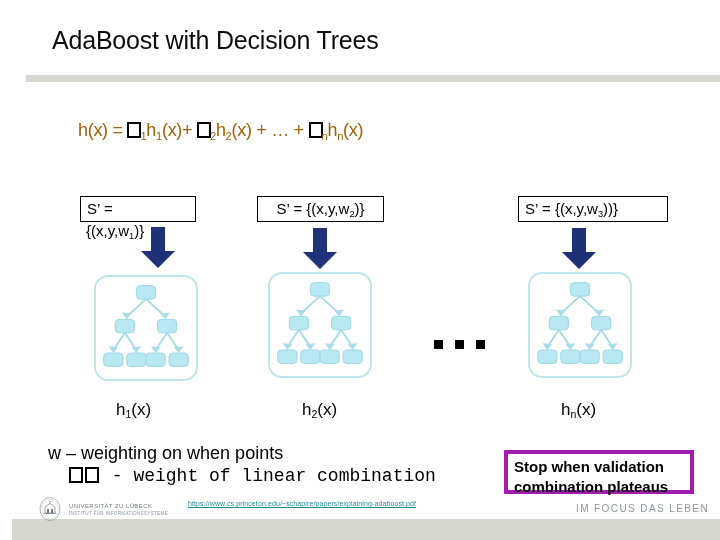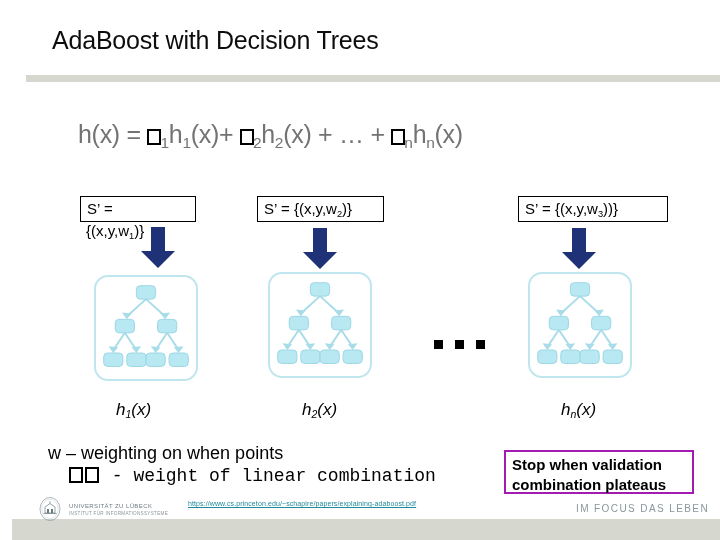--- a/index.html
+++ b/index.html
@@ -38,22 +38,22 @@
     width: 700px;
     height: 7px;
     background: #d6d8cf;
   }
 
   
   .formula {
     position: absolute;
     left: 66px;
     top: 120px;
-    font-size: 25px;
-    color: #737373;
+    font-size: 18px;
+    color: #a16207;
     white-space: nowrap;
     letter-spacing: -0.3px;
   }
   .tofu {
     display: inline-block;
     width: 14px;
     height: 16px;
     border: 2px solid #000;
     vertical-align: -2px;
     margin-right: -1px;
@@ -78,21 +78,21 @@
   }
   #sbox1 { left: 68px;  top: 196px; width: 116px; height: 26px; }
   #sbox1-overflow {
     position: absolute;
     left: 74px;
     top: 222px;
     font-size: 15px;
     color: #000;
     white-space: nowrap;
   }
-  #sbox2 { left: 245px; top: 196px; width: 127px; height: 26px; }
+  #sbox2 { left: 245px; top: 196px; width: 127px; height: 26px; text-align: center; }
   #sbox3 { left: 506px; top: 196px; width: 150px; height: 26px; }
 
   
   .down-arrow {
     position: absolute;
     width: 36px;
     height: 42px;
   }
   #arrow1 { left: 128px; top: 227px; }
   #arrow2 { left: 290px; top: 228px; }
@@ -137,21 +137,20 @@
     margin-right: 12px;
   }
   .edot:last-child { margin-right: 0; }
 
   
   .hlabel {
     position: absolute;
     font-size: 17px;
     color: #000;
     white-space: nowrap;
-    font-style: italic;
   }
   #hlabel1 { left: 104px; top: 400px; }
   #hlabel2 { left: 290px; top: 400px; }
   #hlabel3 { left: 549px; top: 400px; }
 
   
   .legend-line1 {
     position: absolute;
     left: 36px;
     top: 443px;
@@ -179,21 +178,21 @@
     margin-right: 2px;
   }
 
   
   #stopbox {
     position: absolute;
     left: 492px;
     top: 450px;
     width: 190px;
     height: 44px;
-    border: 2px solid #a21caf;
+    border: 4px solid #a21caf;
     box-sizing: border-box;
     font-size: 15px;
     font-weight: bold;
     color: #000;
     line-height: 1.35;
     padding: 3px 4px 0 6px;
     white-space: nowrap;
   }
 
   

